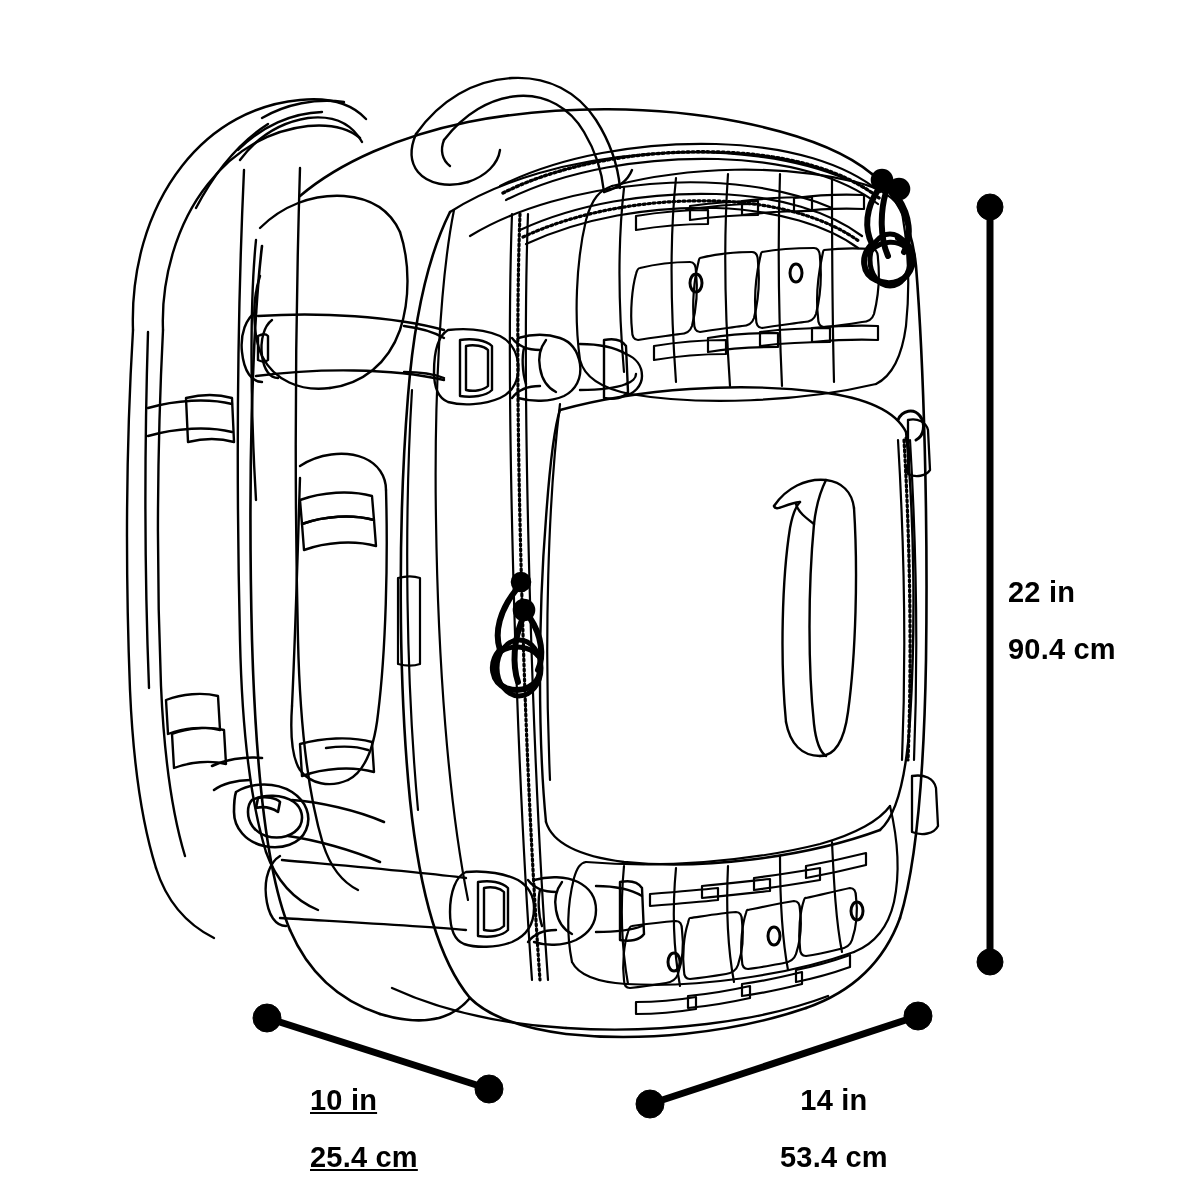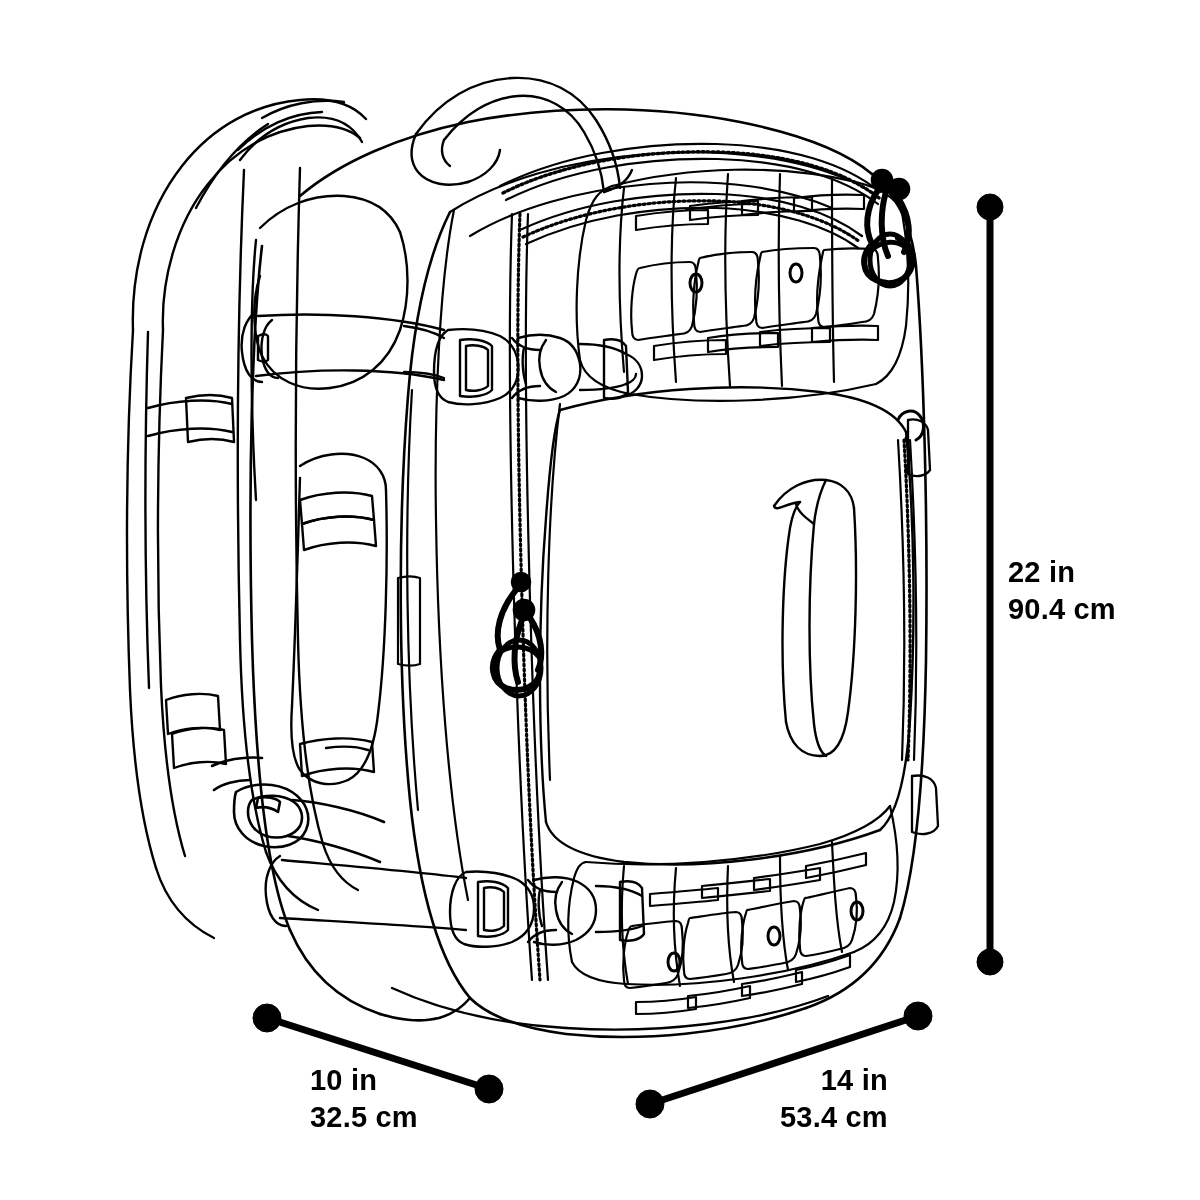--- a/index.html
+++ b/index.html
@@ -39,27 +39,28 @@
   }
   #label-height {
     left: 1008px;
     top: 554px;
     text-align: left;
   }
   #label-depth {
     left: 310px;
     top: 1062px;
     text-align: left;
+    text-decoration: underline;
   }
   #label-width {
     left: 780px;
     top: 1062px;
-    text-align: right;
-  }
-  .dim-line-unit { display: block; }
+    text-align: center;
+  }
+  .dim-line-unit { display: block; margin-top: 20px; }
 </style>
 </head>
 <body>
 
 <div id="canvas">
 
   <svg id="artboard" viewBox="0 0 1200 1200" xmlns="http://www.w3.org/2000/svg">
 
     <g fill="none" stroke="#000000" stroke-width="2.6" stroke-linecap="round" stroke-linejoin="round">
 
@@ -431,21 +432,21 @@
     </g>
   </svg>
 
   <div class="dim-label" id="label-height">
     <span class="dim-line-unit">22 in</span>
     <span class="dim-line-unit">90.4 cm</span>
   </div>
 
   <div class="dim-label" id="label-depth">
     <span class="dim-line-unit">10 in</span>
-    <span class="dim-line-unit">32.5 cm</span>
+    <span class="dim-line-unit">25.4 cm</span>
   </div>
 
   <div class="dim-label" id="label-width">
     <span class="dim-line-unit">14 in</span>
     <span class="dim-line-unit">53.4 cm</span>
   </div>
 
 </div>
 
 </body></html>

